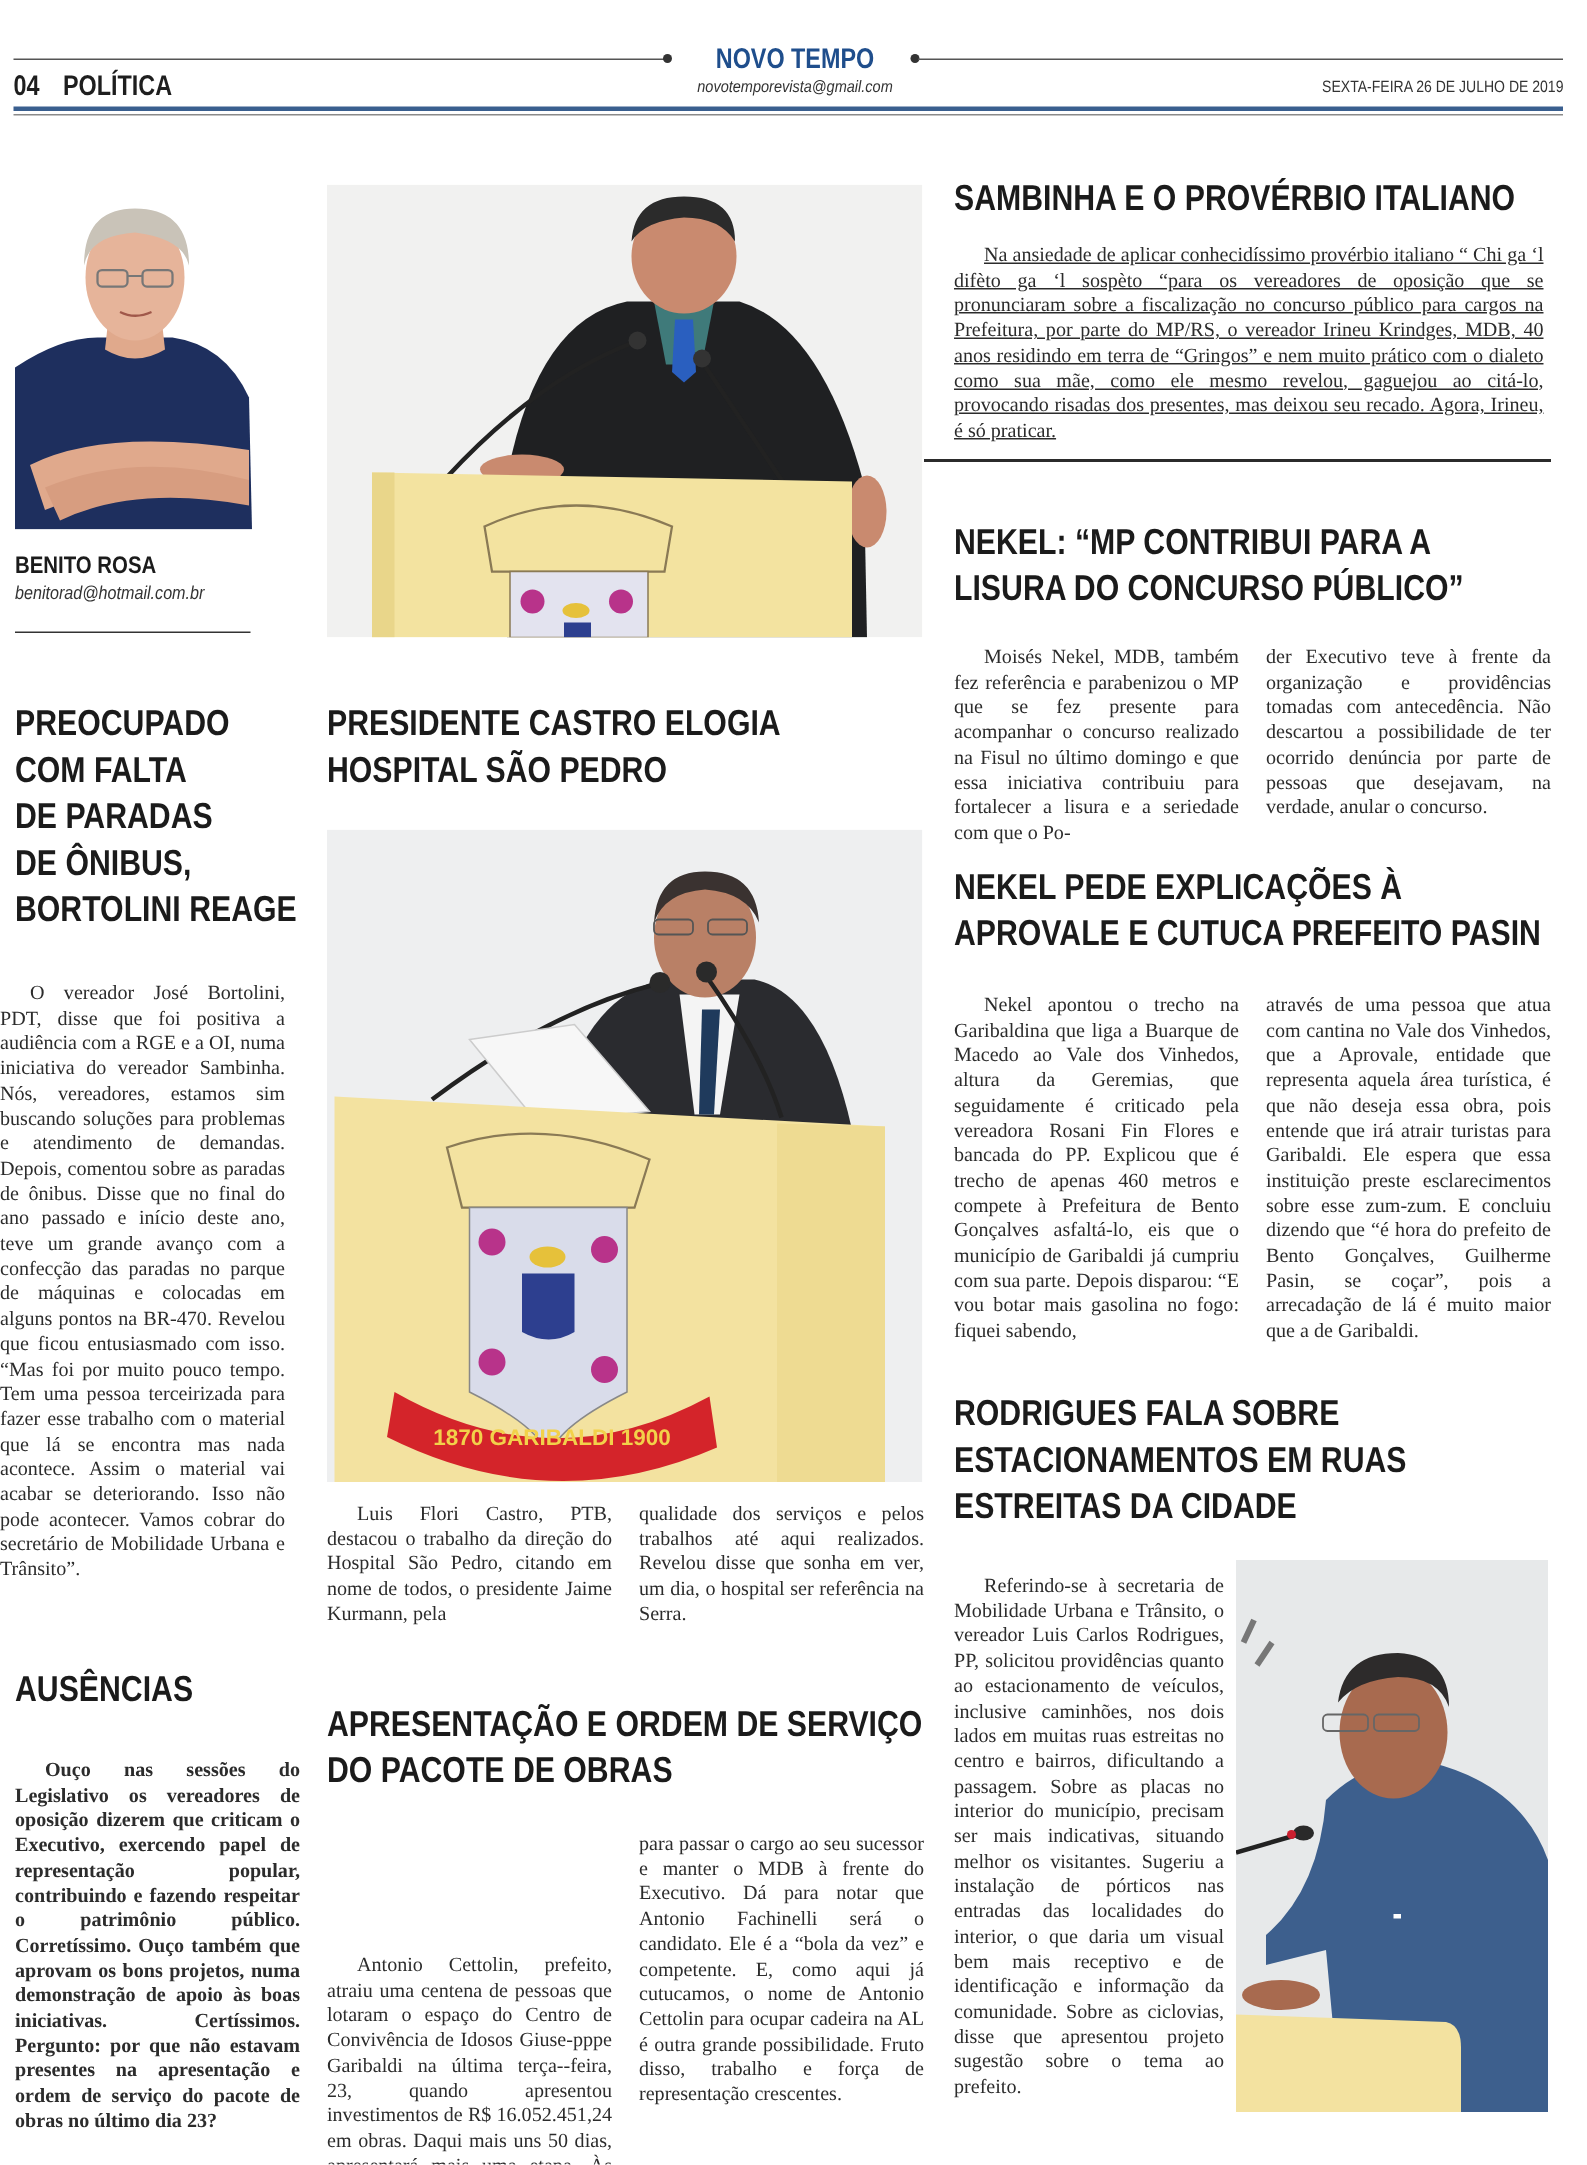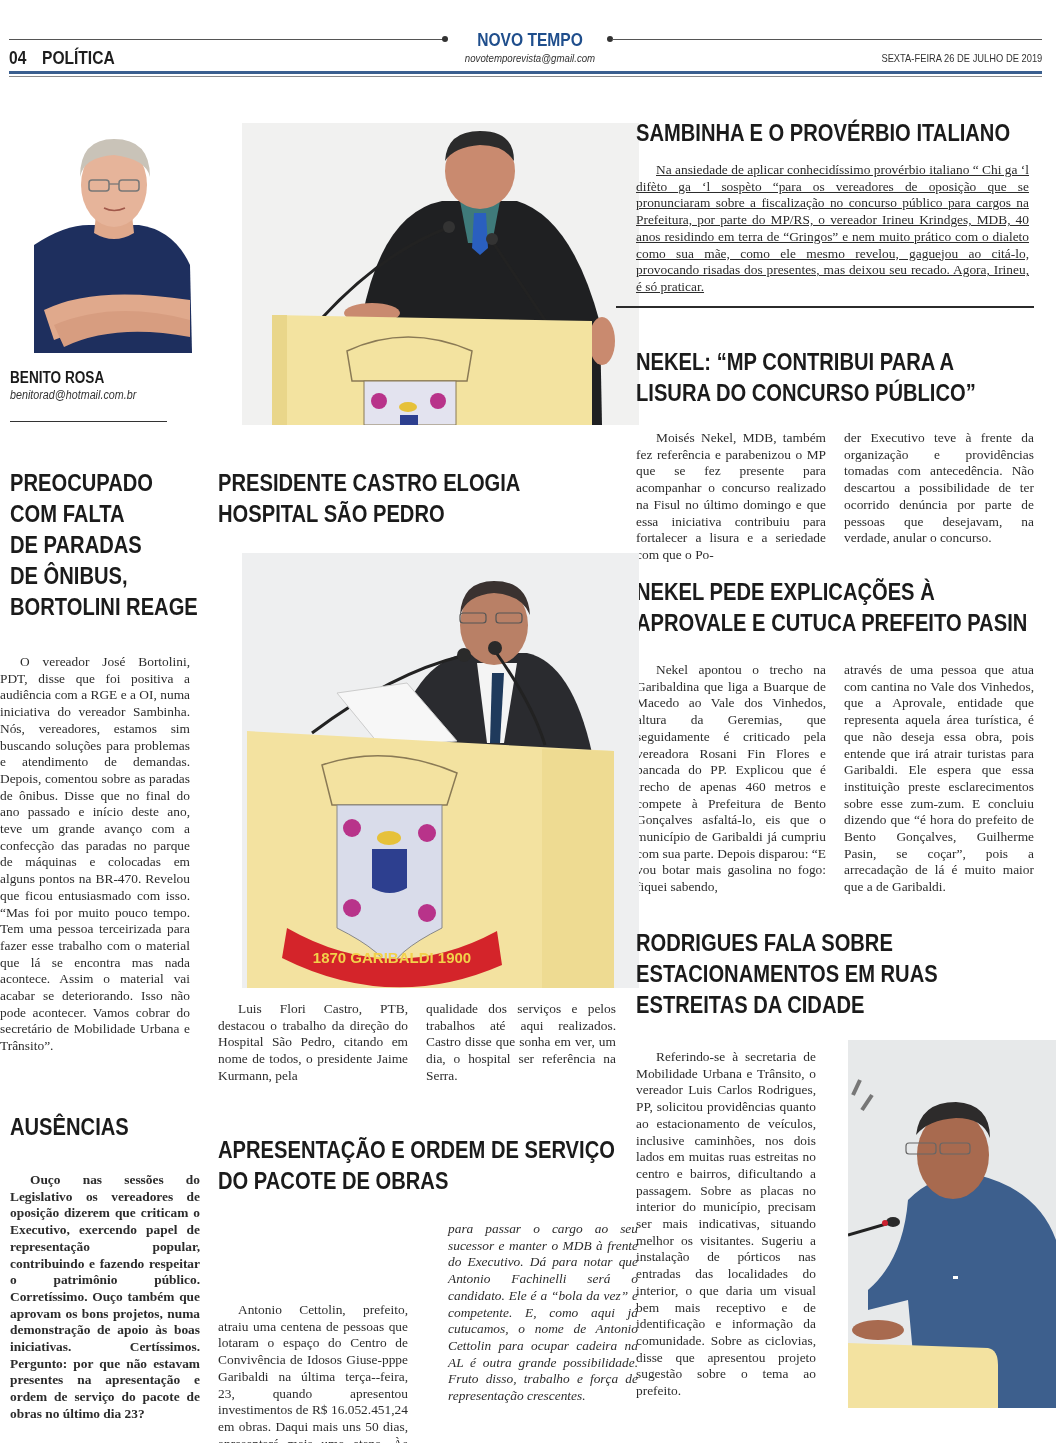--- a/index.html
+++ b/index.html
@@ -31,21 +31,21 @@
     color: #1b1b1b; font-size: 24px; line-height: 31px; transform: scaleX(0.84);
     transform-origin: left top; white-space: nowrap; text-transform: uppercase; }
 
   
   .body { position: absolute; font-family: "Liberation Serif", serif; font-size: 13.4px;
     line-height: 16.7px; color: #2c2c2c; text-align: justify; hyphens: manual; }
   .body p { text-indent: 20px; }
   .body.cont p { text-indent: 0; }
 
   
-  .photo { position: absolute; overflow: hidden; margin-left: 24px; }
+  .photo { position: absolute; overflow: hidden; }
 
   .col-rule { position: absolute; height: 1px; background: #333; }
 </style>
 </head>
 <body>
 
 <div>
   <div class="mast-line" style="left:9px; width:436px;"></div>
   <div class="mast-dot" style="left:442px;"></div>
   <div class="mast-title">NOVO TEMPO</div>
@@ -202,31 +202,31 @@
     <path d="M130 296 L165 296 L165 335 Q148 345 130 335 Z" fill="#2d3f8f"></path>
 
     <path d="M45 375 Q150 435 255 378 L260 412 Q150 460 40 405 Z" fill="#d4242a"></path>
     <text x="150" y="410" text-anchor="middle" font-family="Liberation Sans, sans-serif" font-weight="bold" font-size="15" fill="#f2d14a">1870  GARIBALDI  1900</text>
   </svg>
 </div>
 <div class="body" style="left:218px; top:1001px; width:190px;">
   <p>Luis Flori Castro, PTB, destacou o trabalho da direção do Hospital São Pedro, citando em nome de todos, o presidente Jaime Kurmann, pela</p>
 </div>
 <div class="body cont" style="left:426px; top:1001px; width:190px;">
-  <p>qualidade dos serviços e pelos trabalhos até aqui realizados. Castro disse que sonha em ver, um dia, o hospital ser referência na Serra.</p>
+  <p>qualidade dos serviços e pelos trabalhos até aqui realizados. Revelou disse que sonha em ver, um dia, o hospital ser referência na Serra.</p>
 </div>
 
 <div class="hl" style="left:218px; top:1134px;">
   <div>APRESENTAÇÃO E ORDEM DE SERVIÇO</div>
   <div>DO PACOTE DE OBRAS</div>
 </div>
 <div class="body" style="left:218px; top:1270px; width:190px;margin-top:32px;">
   <p>Antonio Cettolin, prefeito, atraiu uma centena de pessoas que lotaram o espaço do Centro de Convivência de Idosos Giuse-pppe Garibaldi na última terça--feira, 23, quando apresentou investimentos de R$ 16.052.451,24 em obras. Daqui mais uns 50 dias, apresentará mais uma etapa. Às vésperas de se abrir o ano de eleições, Cettolin já sinaliza forte</p>
 </div>
-<div class="body cont" style="left:448px; top:1221px; width:190px;font-style:italic;">
+<div class="body cont" style="left:426px; top:1221px; width:190px;">
   <p>para passar o cargo ao seu sucessor e manter o MDB à frente do Executivo. Dá para notar que Antonio Fachinelli será o candidato. Ele é a “bola da vez” e competente.  E, como aqui já cutucamos, o nome de Antonio Cettolin para ocupar cadeira na AL é outra grande possibilidade. Fruto disso, trabalho e força de representação crescentes.</p>
 </div>
 
 <div class="hl" style="left:636px; top:927px;">
   <div>RODRIGUES FALA SOBRE</div>
   <div>ESTACIONAMENTOS EM RUAS</div>
   <div>ESTREITAS DA CIDADE</div>
 </div>
 <div class="body" style="left:636px; top:1025px; width:180px;margin-top:24px;">
   <p>Referindo-se à secretaria de Mobilidade Urbana e Trânsito, o vereador Luis Carlos Rodrigues, PP, solicitou providências quanto ao estacionamento de veículos, inclusive caminhões, nos dois lados em muitas ruas estreitas no centro e bairros, dificultando a passagem. Sobre as placas no interior do município, precisam ser mais indicativas, situando melhor os visitantes. Sugeriu a instalação de pórticos nas entradas das localidades do interior, o que daria um visual bem mais receptivo e de identificação e informação da comunidade. Sobre as ciclovias, disse que apresentou projeto sugestão sobre o tema ao prefeito.</p>

